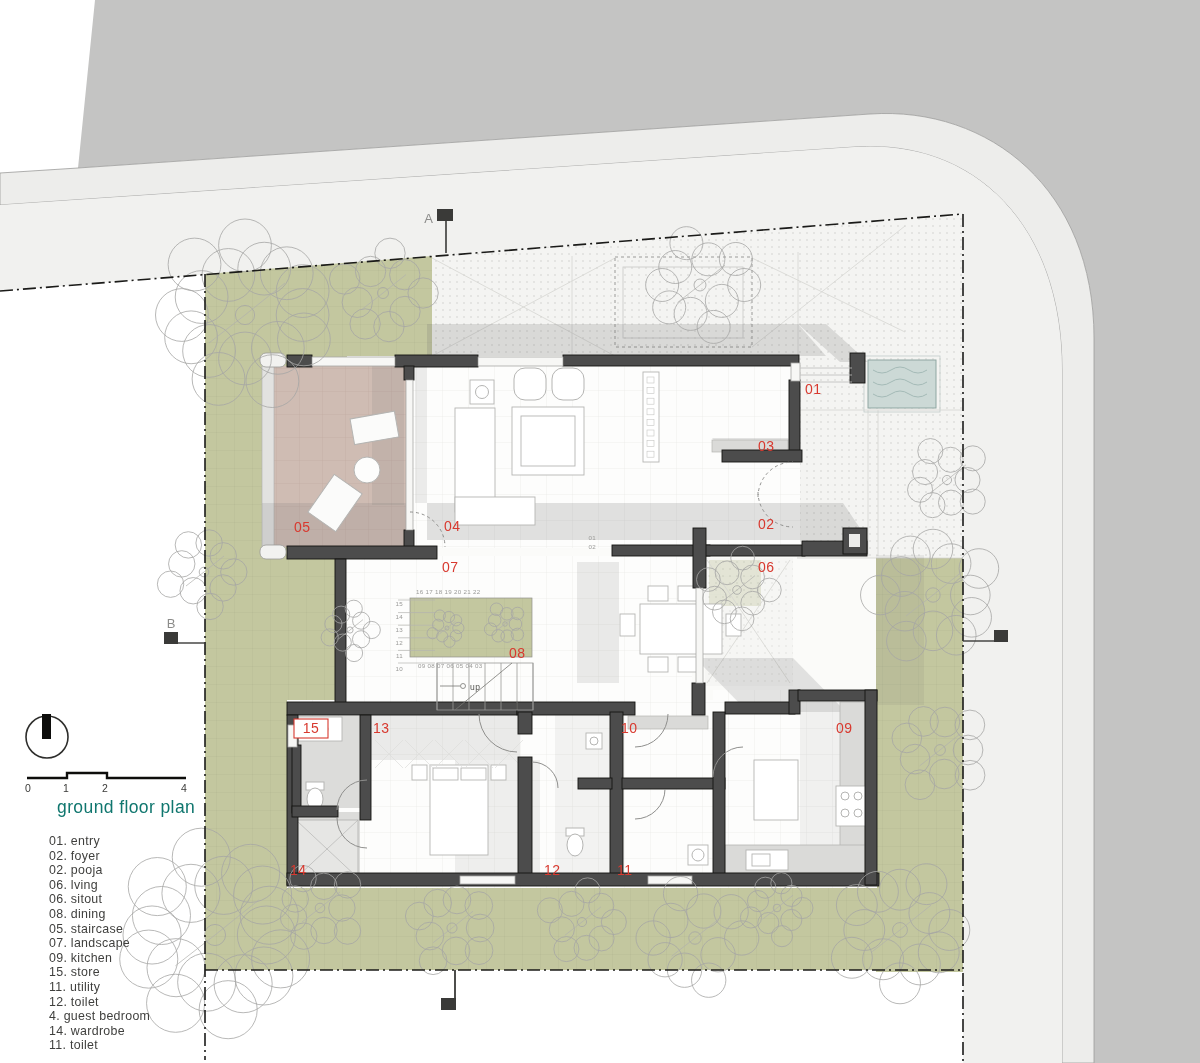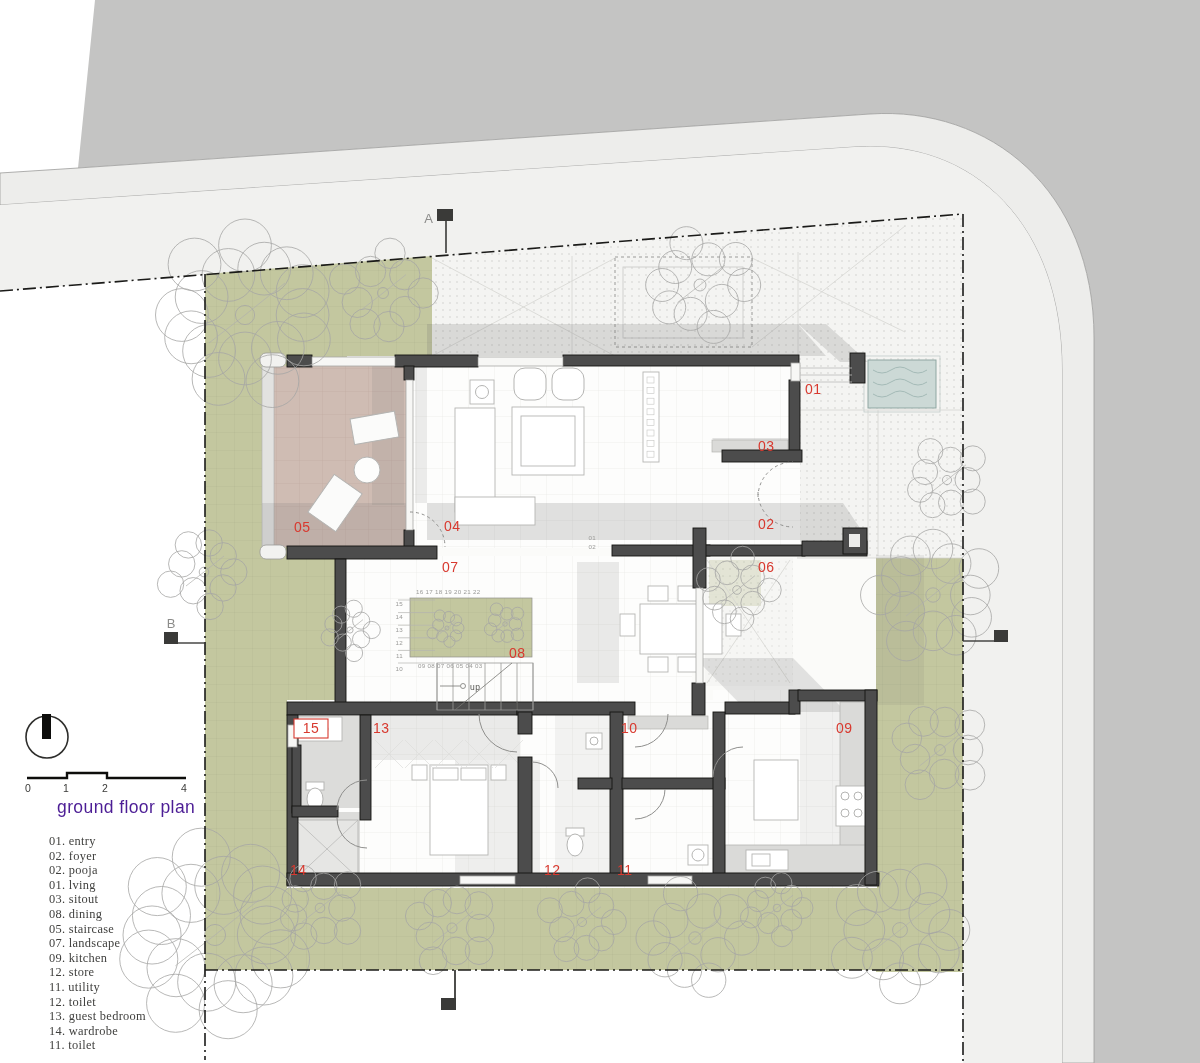--- a/index.html
+++ b/index.html
@@ -5,22 +5,22 @@
   html,body{margin:0;padding:0;background:#ffffff;}
   .stage{position:relative;width:1200px;height:1063px;background:#ffffff;overflow:hidden;
          font-family:"Liberation Sans", sans-serif;}
   svg{position:absolute;left:0;top:0;}
   .rl{font-size:14px;fill:#d8392f;letter-spacing:.5px;}
   .tiny{font-size:6.2px;fill:#9a9a98;letter-spacing:.3px;}
   .up{font-size:8.5px;fill:#555551;letter-spacing:.4px;}
   .sec{font-size:13px;fill:#8c8c8a;}
   .tick{font-size:10.5px;fill:#3a3a38;}
   .legend{position:absolute;left:48px;top:797px;width:230px;color:#3f3f3d;}
-  .legend-title{font-size:17.5px;margin-left:9px;letter-spacing:.4px;color:#4c1d95;}
-  .legend-list{margin-top:16px;margin-left:1px;font-family:Liberation Serif, serif;}
+  .legend-title{font-size:17.5px;margin-left:9px;letter-spacing:.4px;color:#0f766e;}
+  .legend-list{margin-top:16px;margin-left:1px;}
   .legend-item{font-size:12.4px;line-height:14.6px;letter-spacing:.3px;}
 </style>
 </head>
 <body>
 
 <div class="stage">
 
 <svg width="1200" height="1063" viewBox="0 0 1200 1063">
   <defs>
     <pattern id="tile" width="26" height="26" patternUnits="userSpaceOnUse">
@@ -612,28 +612,28 @@
     <text x="184" y="792" class="tick" text-anchor="middle">4</text>
   </g>
 </svg>
 
 <div class="legend">
   <div class="legend-title">ground floor plan</div>
   <div class="legend-list" id="legend-list">
         <div class="legend-item">01. entry</div>
         <div class="legend-item">02. foyer</div>
         <div class="legend-item">02. pooja</div>
-        <div class="legend-item">01. lving</div>
-        <div class="legend-item">03. sitout</div>
+        <div class="legend-item">06. lving</div>
+        <div class="legend-item">06. sitout</div>
         <div class="legend-item">08. dining</div>
         <div class="legend-item">05. staircase</div>
         <div class="legend-item">07. landscape</div>
         <div class="legend-item">09. kitchen</div>
-        <div class="legend-item">12. store</div>
+        <div class="legend-item">15. store</div>
         <div class="legend-item">11. utility</div>
         <div class="legend-item">12. toilet</div>
-        <div class="legend-item">13. guest bedroom</div>
+        <div class="legend-item">4. guest bedroom</div>
         <div class="legend-item">14. wardrobe</div>
         <div class="legend-item">11. toilet</div>
       </div>
 </div>
 
 </div>
 
 </body></html>

